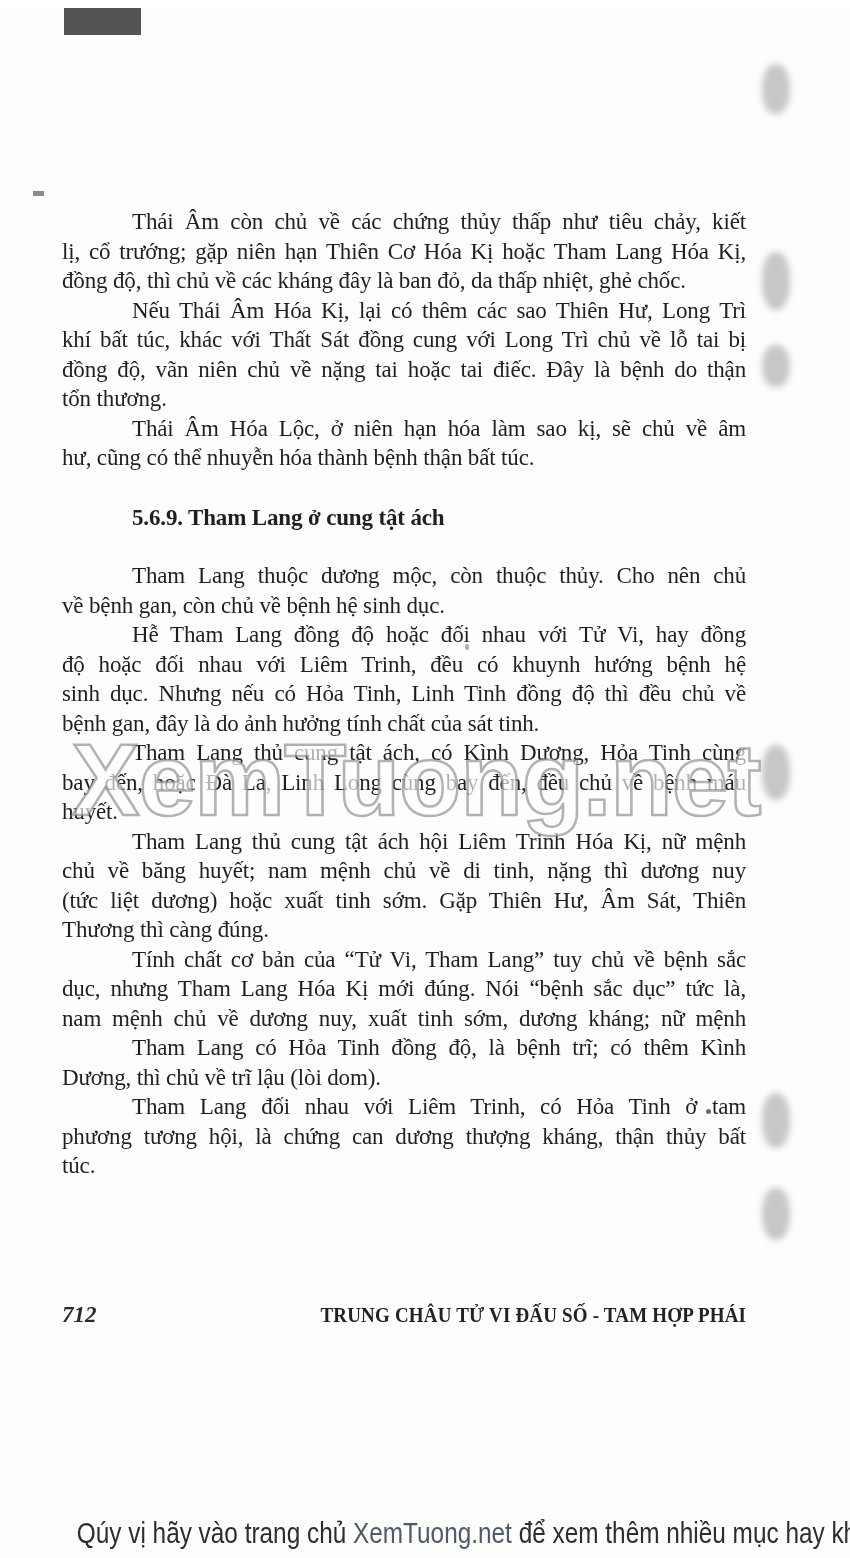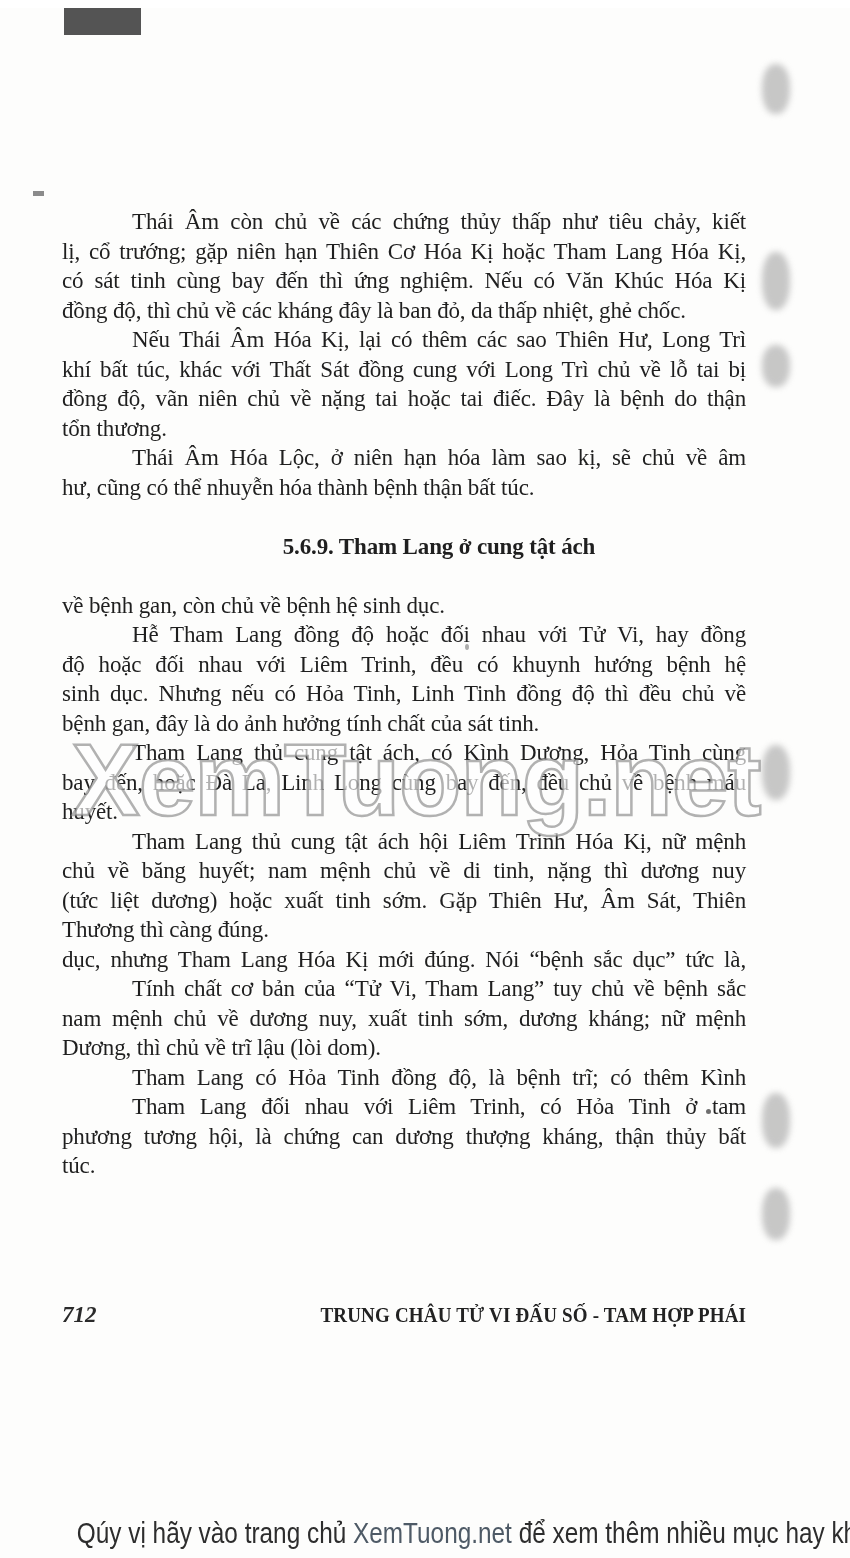--- a/index.html
+++ b/index.html
@@ -43,21 +43,20 @@
     white-space:normal;
     overflow:visible;
   }
   .line.first{text-indent:70px;}
   .line.last{text-align-last:left;}
   .heading{
     font-weight:bold;
     line-height:29.5px;
     height:29.5px;
     margin:30px 0 29px 70px;
-    text-align:center;
   }
   
   .watermark{
     position:absolute;
     left:60px;top:712px;width:712px;
     text-align:center;
     font-family:"Liberation Sans","DejaVu Sans",sans-serif;
     font-weight:bold;
     font-size:102px;
     line-height:120px;
@@ -105,62 +104,62 @@
   <div class="artifact edge-smudge sm5"></div>
   <div class="artifact edge-smudge sm6"></div>
   <div class="artifact left-dash"></div>
   <div class="artifact ink-dot-1"></div>
   <div class="artifact ink-dot-2"></div>
 
   <div class="content">
       <div class="para">
         <div class="line first">Thái Âm còn chủ về các chứng thủy thấp như tiêu chảy, kiết</div>
         <div class="line">lị, cổ trướng; gặp niên hạn Thiên Cơ Hóa Kị hoặc Tham Lang Hóa Kị,</div>
-        <div class="line">có sát tinh cùng bay đến thì ứng nghiệm. Nếu có Văn Khúc Hóa Kị</div>
         <div class="line last">đồng độ, thì chủ về các kháng đây là ban đỏ, da thấp nhiệt, ghẻ chốc.</div>
       </div>
       <div class="para">
         <div class="line first">Nếu Thái Âm Hóa Kị, lại có thêm các sao Thiên Hư, Long Trì</div>
         <div class="line">khí bất túc, khác với Thất Sát đồng cung với Long Trì chủ về lỗ tai bị</div>
         <div class="line">đồng độ, vãn niên chủ về nặng tai hoặc tai điếc. Đây là bệnh do thận</div>
         <div class="line last">tổn thương.</div>
       </div>
       <div class="para">
         <div class="line first">Thái Âm Hóa Lộc, ở niên hạn hóa làm sao kị, sẽ chủ về âm</div>
         <div class="line last">hư, cũng có thể nhuyễn hóa thành bệnh thận bất túc.</div>
       </div>
       <div class="heading">5.6.9. Tham Lang ở cung tật ách</div>
       <div class="para">
+        <div class="line first">Tham Lang thuộc dương mộc, còn thuộc thủy. Cho nên chủ</div>
         <div class="line last">về bệnh gan, còn chủ về bệnh hệ sinh dục.</div>
       </div>
       <div class="para">
         <div class="line first">Hễ Tham Lang đồng độ hoặc đối nhau với Tử Vi, hay đồng</div>
         <div class="line">độ hoặc đối nhau với Liêm Trinh, đều có khuynh hướng bệnh hệ</div>
         <div class="line">sinh dục. Nhưng nếu có Hỏa Tinh, Linh Tinh đồng độ thì đều chủ về</div>
         <div class="line last">bệnh gan, đây là do ảnh hưởng tính chất của sát tinh.</div>
       </div>
       <div class="para">
         <div class="line first">Tham Lang thủ cung tật ách, có Kình Dương, Hỏa Tinh cùng</div>
         <div class="line">bay đến, hoặc Đà La, Linh Long cùng bay đến, đều chủ về bệnh máu</div>
         <div class="line last">huyết.</div>
       </div>
       <div class="para">
         <div class="line first">Tham Lang thủ cung tật ách hội Liêm Trinh Hóa Kị, nữ mệnh</div>
         <div class="line">chủ về băng huyết; nam mệnh chủ về di tinh, nặng thì dương nuy</div>
         <div class="line">(tức liệt dương) hoặc xuất tinh sớm. Gặp Thiên Hư, Âm Sát, Thiên</div>
         <div class="line last">Thương thì càng đúng.</div>
       </div>
       <div class="para">
+        <div class="line first">Tính chất cơ bản của “Tử Vi, Tham Lang” tuy chủ về bệnh sắc</div>
         <div class="line">dục, nhưng Tham Lang Hóa Kị mới đúng. Nói “bệnh sắc dục” tức là,</div>
-        <div class="line first">Tính chất cơ bản của “Tử Vi, Tham Lang” tuy chủ về bệnh sắc</div>
         <div class="line">nam mệnh chủ về dương nuy, xuất tinh sớm, dương kháng; nữ mệnh</div>
       </div>
       <div class="para">
+        <div class="line first">Tham Lang có Hỏa Tinh đồng độ, là bệnh trĩ; có thêm Kình</div>
         <div class="line last">Dương, thì chủ về trĩ lậu (lòi dom).</div>
-        <div class="line first">Tham Lang có Hỏa Tinh đồng độ, là bệnh trĩ; có thêm Kình</div>
       </div>
       <div class="para">
         <div class="line first">Tham Lang đối nhau với Liêm Trinh, có Hỏa Tinh ở tam</div>
         <div class="line">phương tương hội, là chứng can dương thượng kháng, thận thủy bất</div>
         <div class="line last">túc.</div>
       </div>
     </div>
 
   <div class="watermark">XemTuong.net</div>
 

